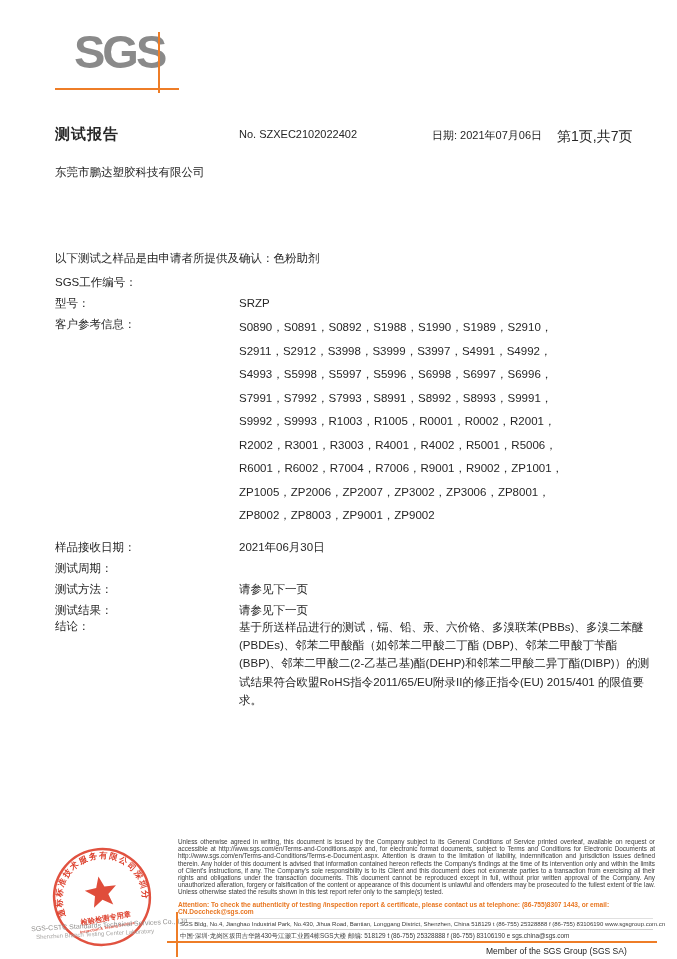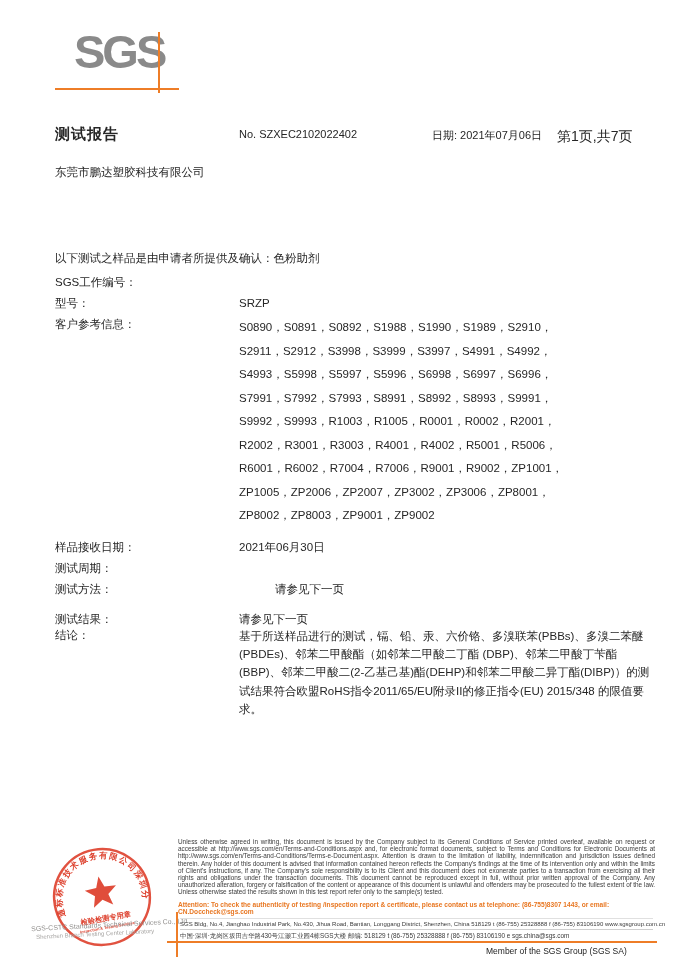--- a/index.html
+++ b/index.html
@@ -25,21 +25,21 @@
   .sample-intro{position:absolute;left:55px;top:251px;font-size:11.5px;}
 
   
   .info{position:absolute;left:55px;top:274px;width:600px;}
   .info-row{display:flex;font-size:11.5px;margin-bottom:5px;}
   .info-label{width:184px;flex:none;line-height:16px;}
   .info-value{flex:1;line-height:16px;white-space:pre-line;}
   .row-refs .info-value{line-height:23.5px;}
   .row-refs{margin-bottom:11px;}
   .row-req{margin-bottom:4px;}
-  .row-method{margin-bottom:14px;gap:36px;}
+  .row-method{margin-bottom:5px;}
   .row-result{margin-bottom:0;}
   .row-conclusion .info-value{line-height:18.4px;max-width:414px;}
 
   
   .legal{position:absolute;left:178px;top:838px;width:477px;font-size:6.4px;
          line-height:7.2px;text-align:justify;color:#3b3b3b;}
   .attention{position:absolute;left:178px;top:901px;width:477px;font-size:6.6px;
              line-height:7.4px;font-weight:bold;color:#e87722;}
   .addr{position:absolute;left:180px;width:473px;font-size:6px;color:#3b3b3b;white-space:nowrap;}
   .addr-en{top:918px;border-top:1px solid #e0e0e0;padding-top:2px;}
@@ -108,21 +108,21 @@
     <div class="info-row row-method">
       <div class="info-label">测试方法：</div>
       <div class="info-value">请参见下一页</div>
     </div>
     <div class="info-row row-result">
       <div class="info-label">测试结果：</div>
       <div class="info-value">请参见下一页</div>
     </div>
     <div class="info-row row-conclusion">
       <div class="info-label">结论：</div>
-      <div class="info-value">基于所送样品进行的测试，镉、铅、汞、六价铬、多溴联苯(PBBs)、多溴二苯醚(PBDEs)、邻苯二甲酸酯（如邻苯二甲酸二丁酯 (DBP)、邻苯二甲酸丁苄酯(BBP)、邻苯二甲酸二(2-乙基己基)酯(DEHP)和邻苯二甲酸二异丁酯(DIBP)）的测试结果符合欧盟RoHS指令2011/65/EU附录II的修正指令(EU) 2015/348 的限值要求。</div>
+      <div class="info-value">基于所送样品进行的测试，镉、铅、汞、六价铬、多溴联苯(PBBs)、多溴二苯醚(PBDEs)、邻苯二甲酸酯（如邻苯二甲酸二丁酯 (DBP)、邻苯二甲酸丁苄酯(BBP)、邻苯二甲酸二(2-乙基己基)酯(DEHP)和邻苯二甲酸二异丁酯(DIBP)）的测试结果符合欧盟RoHS指令2011/65/EU附录II的修正指令(EU) 2015/401 的限值要求。</div>
     </div>
   </div>
 
   <svg class="stamp" viewBox="0 0 100 100">
     <circle class="stamp-ring" cx="50" cy="50" r="46"></circle>
     <defs>
         <path id="stamp-arc" d="M 13,64 A 39,39 0 1 1 87,64" fill="none"></path>
       </defs>
     <text class="stamp-arc-text">
       <textPath href="#stamp-arc" startOffset="2">通标标准技术服务有限公司深圳分公司</textPath>

